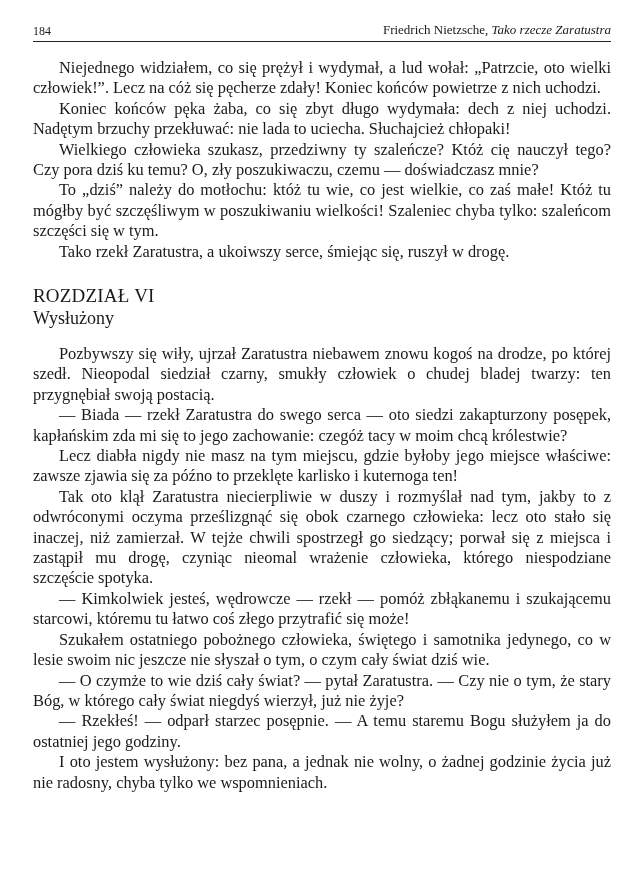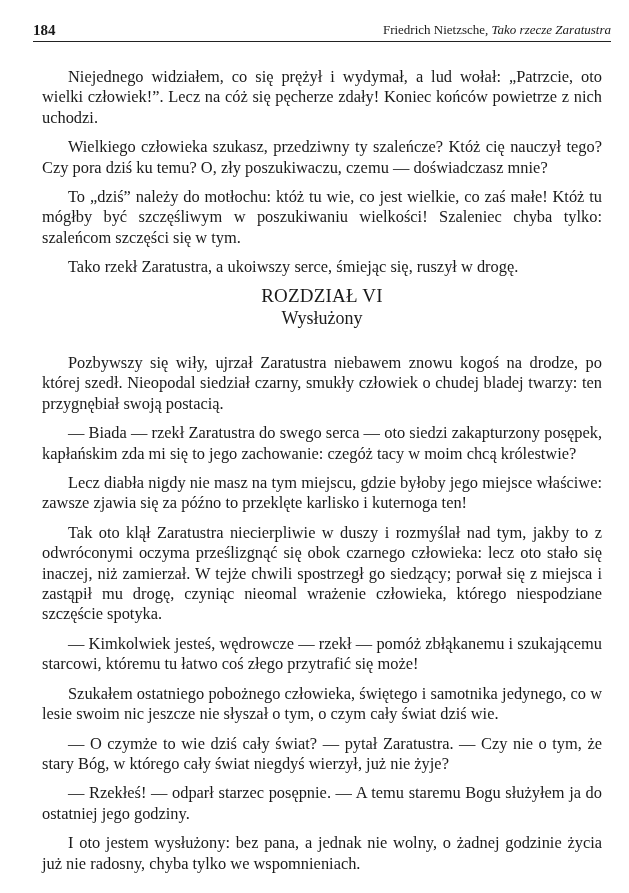--- a/index.html
+++ b/index.html
@@ -7,42 +7,43 @@
     width: 629px; height: 893px; background: #ffffff; color: #1a1a1a;
     font-family: "Liberation Serif", "DejaVu Serif", serif;
     position: relative; overflow: hidden;
   }
   .page { position: absolute; left: 33px; top: 0; width: 578px; }
   .header {
     position: absolute; top: 20px; left: 0; width: 578px; height: 21px;
     border-bottom: 1px solid #222; display: flex; justify-content: space-between;
     align-items: flex-end; font-size: 15px;
   }
-  .header .num { font-size: 15px; padding-bottom: 2px; font-weight: bold; }
+  .header .num { font-size: 12px; padding-bottom: 2px; }
   .header .run { font-size: 13px; padding-bottom: 3px; }
   .header .run i { font-style: italic; }
   .body { position: absolute; left: 0; width: 578px; font-size: 16.4px; line-height: 20.4px; text-align: justify; }
-  .body p { margin: 9px; text-indent: 26px; }
+  .body p { margin: 0; text-indent: 26px; }
   .sec1 { top: 58px; }
-  .chap { position: absolute; top: 285px; left: 0; width: 578px; text-align: center; }
+  .chap { position: absolute; top: 285px; left: 0; width: 578px; text-align: left; }
   .chap .ct { font-size: 19px; line-height: 22px; letter-spacing: 0.2px; }
   .chap .cs { font-size: 18px; line-height: 22px; }
   .sec2 { top: 344px; }
 </style>
 </head>
 <body>
 
 <div class="page">
   <div class="header">
     <span class="num">184</span>
     <span class="run"><span>Friedrich Nietzsche, </span><i>Tako rzecze Zaratustra</i></span>
   </div>
 
   <div class="body sec1">
     <p>Niejednego widziałem, co się prężył i wydymał, a lud wołał: „Patrzcie, oto wielki człowiek!”. Lecz na cóż się pęcherze zdały! Koniec końców powietrze z nich uchodzi.</p>
+    <p>Koniec końców pęka żaba, co się zbyt długo wydymała: dech z niej uchodzi. Nadętym brzuchy przekłuwać: nie lada to uciecha. Słuchajcież chłopaki!</p>
     <p>Wielkiego człowieka szukasz, przedziwny ty szaleńcze? Któż cię nauczył tego? Czy pora dziś ku temu? O, zły poszukiwaczu, czemu — doświadczasz mnie?</p>
     <p>To „dziś” należy do motłochu: któż tu wie, co jest wielkie, co zaś małe! Któż tu mógłby być szczęśliwym w poszukiwaniu wielkości! Szaleniec chyba tylko: szaleńcom szczęści się w tym.</p>
     <p>Tako rzekł Zaratustra, a ukoiwszy serce, śmiejąc się, ruszył w drogę.</p>
   </div>
 
   <div class="chap">
     <div class="ct">ROZDZIAŁ VI</div>
     <div class="cs">Wysłużony</div>
   </div>
 

